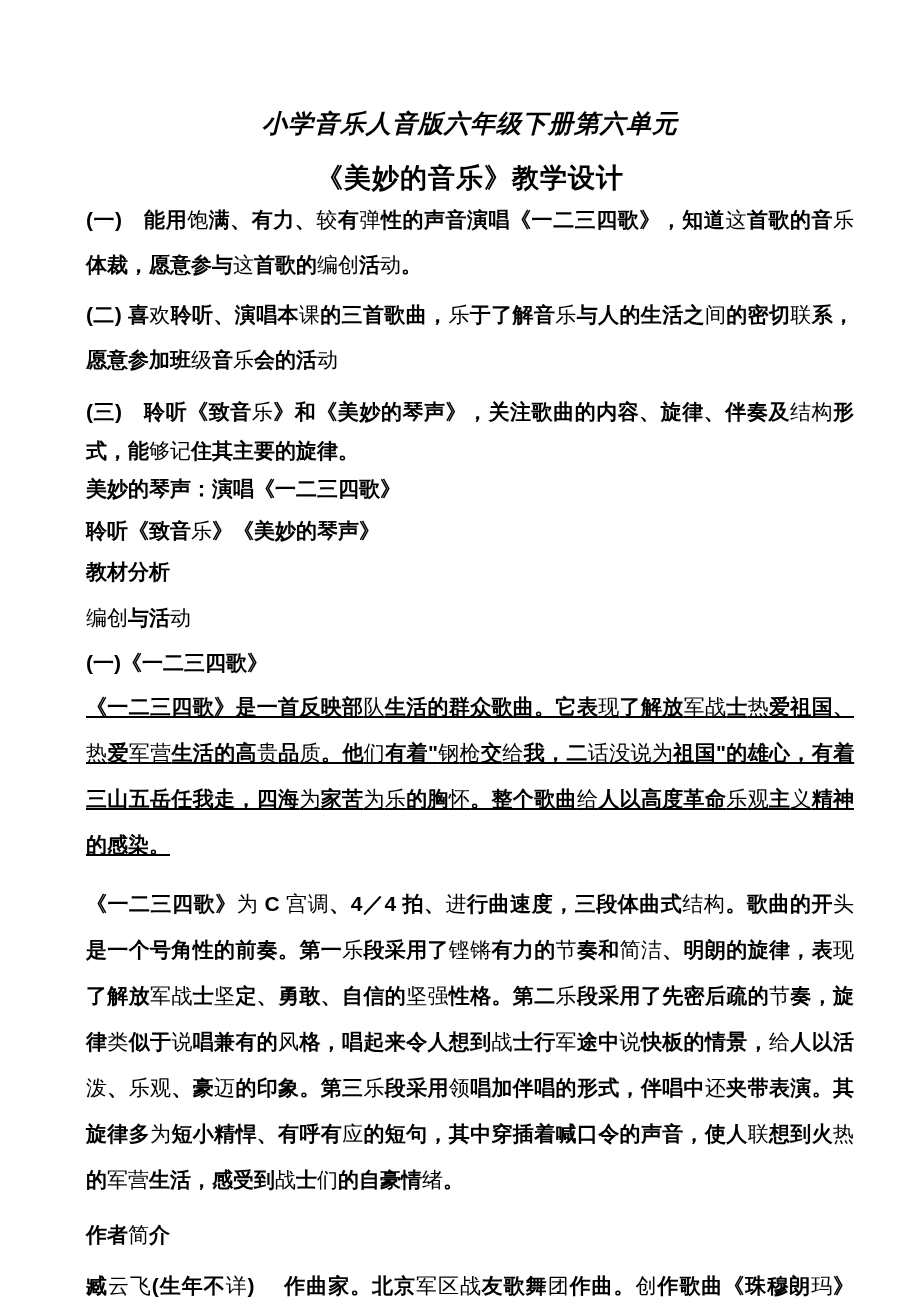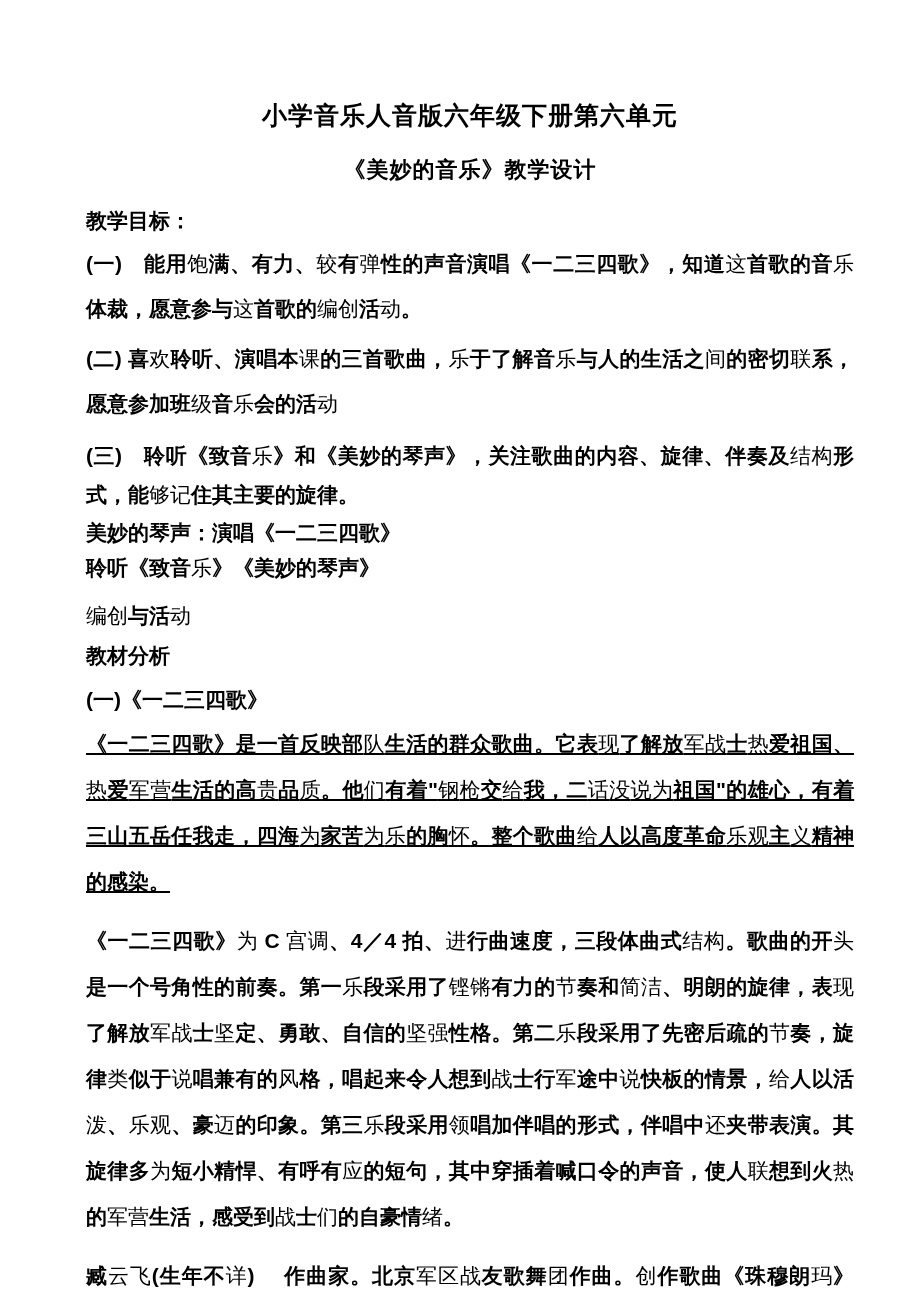--- a/index.html
+++ b/index.html
@@ -16,26 +16,27 @@
     color: #000000;
     padding: 92px 66px 40px 86px;
     font-family: "Liberation Sans", "DejaVu Sans", sans-serif;
     font-weight: bold;
     overflow: hidden;
   }
   .title {
     font-size: 25px;
     line-height: 30px;
     text-align: center;
-    margin: 8px;
+    margin: 16px;
     letter-spacing: 1px;
     font-weight: bold;
+    font-style: italic;
   }
   .subtitle {
-    font-size: 22px;
+    font-size: 27px;
     line-height: 28px;
     text-align: center;
     margin: 26px 0 0 0;
     letter-spacing: 1px;
     font-weight: bold;
   }
   .line, .para {
     font-size: 21px;
     margin: 0;
   }
@@ -50,21 +51,21 @@
   }
   .goal-3 {
     line-height: 39px;
     margin-top: 10px;
   }
   .content-line {
     margin-top: 4px;
     line-height: 30px;
   }
   .listening-line {
-    margin-top: 4px;
+    margin-top: 11px;
     line-height: 32px;
   }
   .creation-line {
     margin-top: 17px;
     line-height: 30px;
   }
   .analysis-heading {
     margin-top: 11px;
     line-height: 28px;
   }
@@ -92,38 +93,38 @@
 </style>
 </head>
 <body>
 
 <div class="page">
 
   <h1 class="title">小学音乐人音版六年级下册第六单元</h1>
 
   <h2 class="subtitle">《美妙的音乐》教学设计</h2>
 
-  <p class="line heading-line">教学目标：</p>
 
   <p class="para goal">(一)　能用<span class="lt">饱</span>满、有力、<span class="lt">较</span>有<span class="lt">弹</span>性的声音演唱《一二三四歌》，知道<span class="lt">这</span>首歌的音<span class="lt">乐</span>体裁，愿意参与<span class="lt">这</span>首歌的<span class="lt">编</span><span class="lt">创</span>活<span class="lt">动</span>。</p>
 
   <p class="para goal">(二) 喜<span class="lt">欢</span>聆听、演唱本<span class="lt">课</span>的三首歌曲，<span class="lt">乐</span>于了解音<span class="lt">乐</span>与人的生活之<span class="lt">间</span>的密切<span class="lt">联</span>系，愿意参加班<span class="lt">级</span>音<span class="lt">乐</span>会的活<span class="lt">动</span></p>
 
   <p class="para goal goal-3">(三)　聆听《致音<span class="lt">乐</span>》和《美妙的琴声》，关注歌曲的内容、旋律、伴奏及<span class="lt">结</span><span class="lt">构</span>形式，能<span class="lt">够</span><span class="lt">记</span>住其主要的旋律。</p>
 
   <p class="line content-line">美妙的琴声：演唱《一二三四歌》</p>
 
   <p class="line listening-line">聆听《致音<span class="lt">乐</span>》《美妙的琴声》</p>
 
+  <p class="line analysis-heading">教材分析</p>
+
   <p class="line creation-line"><span class="lt">编</span><span class="lt">创</span>与活<span class="lt">动</span></p>
-
-  <p class="line analysis-heading">教材分析</p>
 
   <p class="line analysis-sub">(一)《一二三四歌》</p>
 
   <p class="para body-para para-1">《一二三四歌》是一首反映部<span class="lt">队</span>生活的群众歌曲。它表<span class="lt">现</span>了解放<span class="lt">军</span><span class="lt">战</span>士<span class="lt">热</span>爱祖国、<span class="lt">热</span>爱<span class="lt">军</span><span class="lt">营</span>生活的高<span class="lt">贵</span>品<span class="lt">质</span>。他<span class="lt">们</span>有着"<span class="lt">钢</span><span class="lt">枪</span>交<span class="lt">给</span>我，二<span class="lt">话</span><span class="lt">没</span><span class="lt">说</span><span class="lt">为</span>祖国"的雄心，有着三山五岳任我走，四海<span class="lt">为</span>家苦<span class="lt">为</span><span class="lt">乐</span>的胸<span class="lt">怀</span>。整个歌曲<span class="lt">给</span>人以高度革命<span class="lt">乐</span><span class="lt">观</span>主<span class="lt">义</span>精神的感染。</p>
 
   <p class="para body-para para-2">《一二三四歌》<span class="lt">为</span> C <span class="lt">宫</span><span class="lt">调</span>、4／4 拍、<span class="lt">进</span>行曲速度，三段体曲式<span class="lt">结</span><span class="lt">构</span>。歌曲的开<span class="lt">头</span>是一个号角性的前奏。第一<span class="lt">乐</span>段采用了<span class="lt">铿</span><span class="lt">锵</span>有力的<span class="lt">节</span>奏和<span class="lt">简</span><span class="lt">洁</span>、明朗的旋律，表<span class="lt">现</span>了解放<span class="lt">军</span><span class="lt">战</span>士<span class="lt">坚</span>定、勇敢、自信的<span class="lt">坚</span><span class="lt">强</span>性格。第二<span class="lt">乐</span>段采用了先密后疏的<span class="lt">节</span>奏，旋律<span class="lt">类</span>似于<span class="lt">说</span>唱兼有的<span class="lt">风</span>格，唱起来令人想到<span class="lt">战</span>士行<span class="lt">军</span>途中<span class="lt">说</span>快板的情景，<span class="lt">给</span>人以活<span class="lt">泼</span>、<span class="lt">乐</span><span class="lt">观</span>、豪<span class="lt">迈</span>的印象。第三<span class="lt">乐</span>段采用<span class="lt">领</span>唱加伴唱的形式，伴唱中<span class="lt">还</span>夹带表演。其旋律多<span class="lt">为</span>短小精悍、有呼有<span class="lt">应</span>的短句，其中穿插着喊口令的声音，使人<span class="lt">联</span>想到火<span class="lt">热</span>的<span class="lt">军</span><span class="lt">营</span>生活，感受到<span class="lt">战</span>士<span class="lt">们</span>的自豪情<span class="lt">绪</span>。</p>
 
+  <p class="line author-heading">作者<span class="lt">简</span>介</p>
 
   <p class="para author-bio">臧<span class="lt">云</span><span class="lt">飞</span>(生年不<span class="lt">详</span>)　 作曲家。北京<span class="lt">军</span><span class="lt">区</span><span class="lt">战</span>友歌舞<span class="lt">团</span>作曲。<span class="lt">创</span>作歌曲《珠穆朗<span class="lt">玛</span>》《当兵的人》《一二三四歌》《女兵》《三百六十五个祝福》等歌曲。</p>
 
 </div>
 
 </body></html>

